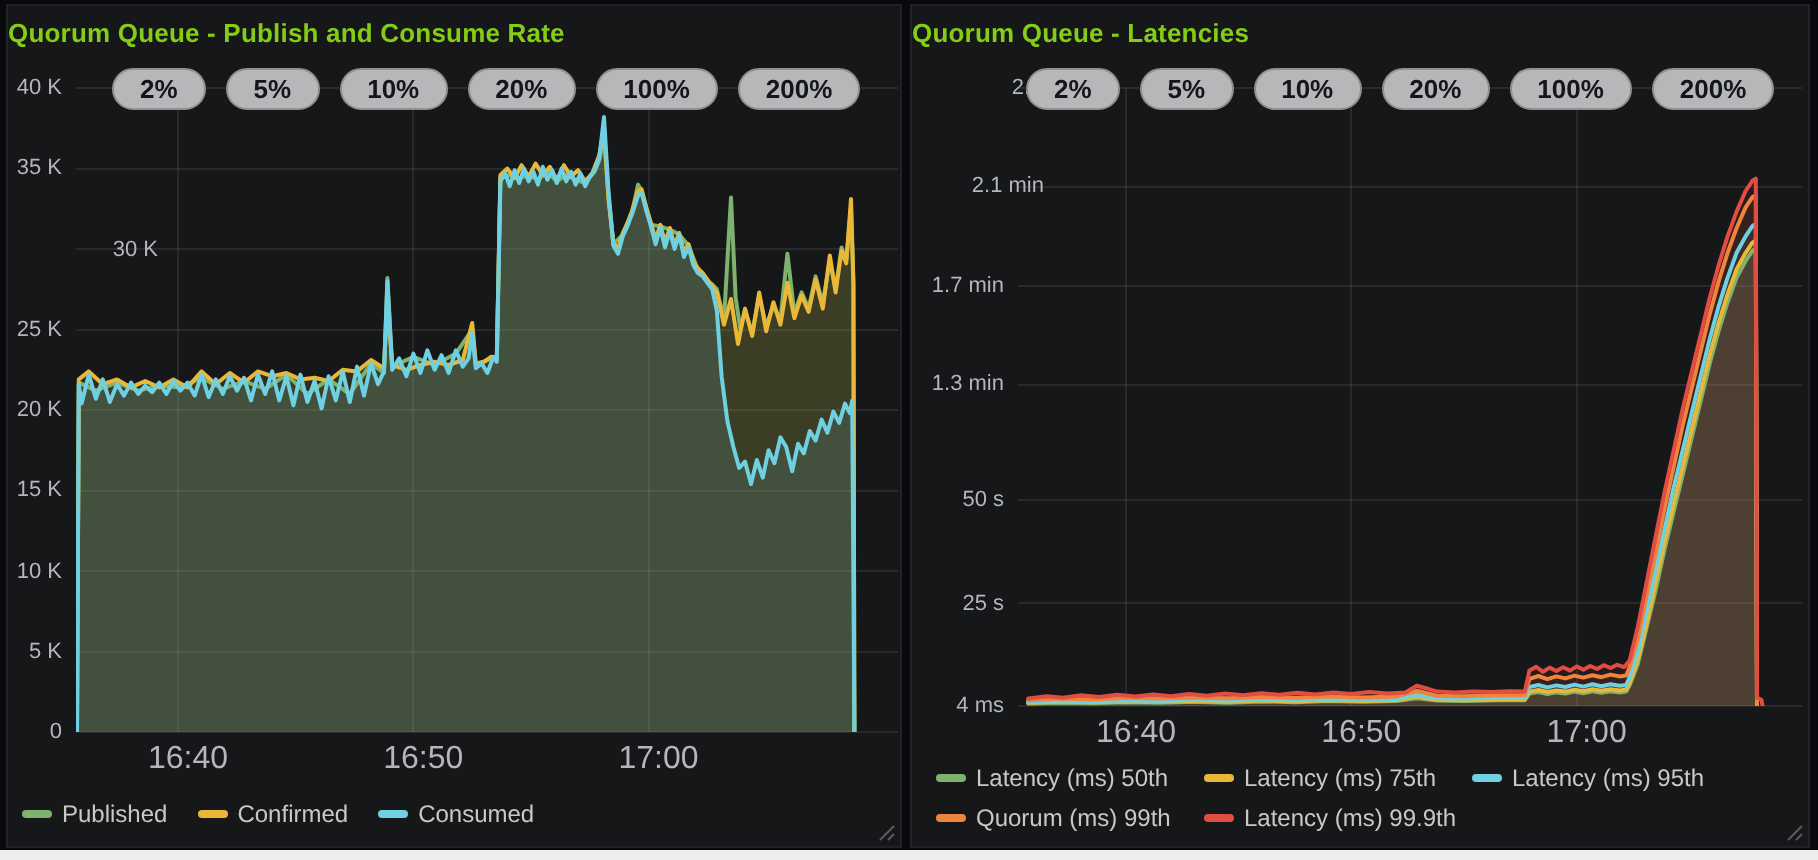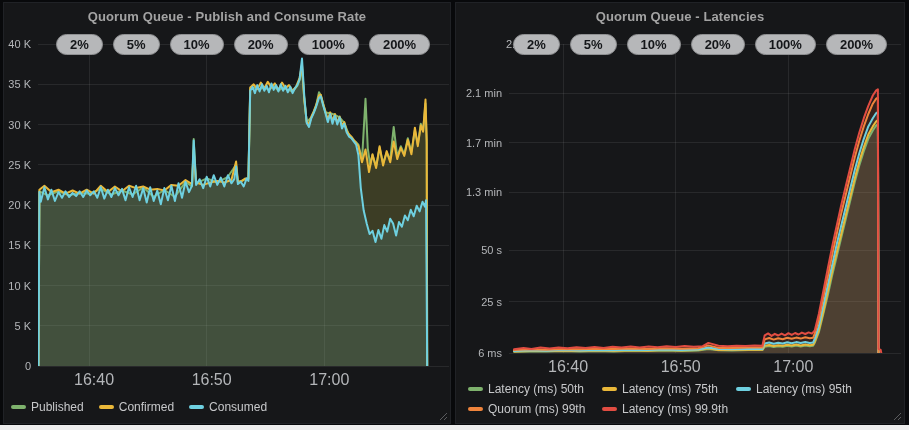--- a/index.html
+++ b/index.html
@@ -8,22 +8,22 @@
     background:#08090b;
     font-family:"Liberation Sans", sans-serif;
   }
   .panel{
     position:absolute;top:2px;height:422px;
     background:#161719;border:1px solid #202226;box-sizing:border-box;
   }
   #panel-0{left:3px;width:448px;}
   #panel-1{left:455px;width:450px;}
   .panel-title{
-    position:absolute;top:6px;left:0;right:0;text-align:center;
-    color:#a3a3a3;font-size:13px;font-weight:700;letter-spacing:.1px;
+    position:absolute;top:6px;left:0;right:0;text-align:left;
+    color:#84cc16;font-size:13px;font-weight:700;letter-spacing:.1px;
     cursor:pointer;z-index:4;
   }
   .chart{position:absolute;left:0;top:0;right:0;bottom:0;}
   .chart svg{position:absolute;left:0;top:0;}
   .badges{position:absolute;top:31px;display:flex;gap:10px;z-index:3;}
   #panel-0 .badges{left:52px;}
   #panel-1 .badges{left:57px;}
   .badge{
     height:21px;line-height:19px;padding:0 13px;border-radius:11px;box-sizing:border-box;
     background:#b6b7b9;border:1px solid #8f9092;color:#141619;
@@ -75,21 +75,21 @@
         <path d="M34.5 363L35.4 188.3L43.9 192.3L54.5 188.3L65.1 192.3L75.6 189.9L86.2 190.7L96.8 185.9L107.4 191.5L118 187.5L128.6 191.5L139.2 184.3L149.7 194L160.3 186.7L170.9 194L181.5 178.7L188 183.5L189.7 136L192.1 180.3L202.7 175.4L213.3 179.5L223.9 173.8L232.1 161.8L233.9 179.5L241.5 176.2L244.4 175.4L246.2 86.1L250.9 84.5L255.6 86.1L260.3 84.5L265 86.9L269.7 82.9L274.4 87.7L279.1 84.5L283.8 86.9L288.6 88.5L293.3 82.9L295.6 77.2L298 65.1L300.3 95.7L302.7 119.1L307.4 114.3L312.1 103L315 89.3L316.8 92.5L321.5 109.4L326.2 110.2L330.9 111.8L335.6 114.3L340.3 119.9L345 132L349.7 137.6L352.1 139.2L354.4 141.6L358 156.9L361.5 95.7L363.8 145.6L366.2 161.8L368.5 152.1L372.1 163.4L375.6 144.8L379.1 160.1L382.7 149.7L386.2 156.9L389.7 123.9L393.2 153.7L396.8 143.2L400.3 151.3L403.8 135.2L407.4 148.9L410.9 127.1L413.8 141.6L416.8 120.7L419.1 127.9L421.5 100.6L422.7 139.2L423.2 363" fill="none" stroke="#7EB26D" stroke-width="2" stroke-linejoin="round" stroke-linecap="round" clip-path="url(#clip0)"></path>
         <path d="M34.5 363L35.4 186.7L40.4 182.7L47.4 189.1L54.5 186.7L61.5 190.7L68.6 187.5L75.6 190.7L82.7 186.7L89.8 190.7L96.8 182.7L103.9 189.1L110.9 183.5L118 188.3L125 182.7L132.1 185.1L139.2 183.5L146.2 186.7L153.3 185.9L160.3 187.5L167.4 181.9L174.5 182.7L181.5 177L188 181.1L189.7 147.3L192.1 179.5L199.2 181.9L206.2 179.5L213.3 177.9L220.3 179.5L227.4 177L232.1 158.5L233.9 178.7L238 177.9L241.5 175.4L244.4 176.2L246.2 84.5L249.7 81.3L253.3 86.1L256.8 79.6L260.3 85.3L263.8 78.8L267.4 84.5L270.9 80.4L274.4 86.9L278 79.6L281.5 85.3L285 82.1L288.6 87.7L292.1 83.7L295.6 74.8L298 61.9L300.3 97.4L302.7 118.3L305 121.5L307.4 113.5L309.7 108.6L312.1 102.2L315 92.5L316.8 91.7L319.1 100.6L321.5 108.6L323.8 116.7L326.2 109.4L328.5 118.3L330.9 111L333.3 119.9L335.6 113.5L338 123.1L340.3 119.1L342.7 127.9L345 131.2L347.4 133.6L349.7 136.8L352.1 140L354.4 143.2L358 159.3L361.5 146.5L365 169L368.5 151.3L372.1 165L375.6 143.2L379.1 162.6L382.7 148.1L386.2 159.3L389.7 138.4L393.2 156.1L396.8 144.8L400.3 152.9L403.8 136.8L407.4 151.3L410.9 124.7L413.8 143.2L416.8 122.3L419.1 128.7L421.5 96.5L422.7 137.6L423.2 363" fill="none" stroke="#EAB839" stroke-width="2" stroke-linejoin="round" stroke-linecap="round" clip-path="url(#clip0)"></path>
         <path d="M34.5 363L35.4 189.1L36.8 198.8L40.4 184.3L43.9 196.4L47.4 186.7L50.9 198L54.5 189.1L58 194.8L61.5 188.3L65.1 194L68.6 189.9L72.1 193.1L75.6 188.3L79.2 194L82.7 187.5L86.2 192.3L89.8 188.3L93.3 194.8L96.8 184.3L100.3 195.6L103.9 186.7L107.4 194L110.9 185.1L114.5 192.3L118 185.9L121.5 197.2L125 184.3L128.6 194L132.1 182.7L135.6 197.2L139.2 185.1L142.7 199.6L146.2 184.3L149.7 198L153.3 187.5L156.8 201.2L160.3 185.1L163.9 197.2L167.4 182.7L170.9 198L174.5 180.3L178 194.8L181.5 178.7L185 189.1L188 182.7L189.7 137.6L192.1 181.9L195.6 176.2L199.2 185.1L202.7 173.8L206.2 183.5L209.7 172.2L213.3 181.9L216.8 174.6L220.3 183.5L223.9 172.2L227.4 180.3L230.3 176.2L232.1 163.4L233.9 181.1L236.8 178.7L239.7 183.5L242.7 175.4L244.4 177.9L246.2 87.7L248.6 83.7L250.9 90.1L253.3 82.1L255.6 88.5L258 81.3L260.3 87.7L262.7 82.9L265 89.3L267.4 80.4L269.7 86.9L272.1 82.1L274.4 88.5L276.8 81.3L279.1 87.7L281.5 82.9L283.8 89.3L286.2 83.7L288.6 90.1L290.9 85.3L293.3 82.1L295.6 76.4L298 55.5L300.3 93.3L302.7 119.9L305 123.9L307.4 115.1L309.7 110.2L312.1 103.8L315 94.9L316.8 93.3L319.1 102.2L321.5 110.2L323.8 119.1L326.2 111L328.5 120.7L330.9 112.6L333.3 121.5L335.6 114.3L338 125.5L340.3 120.7L342.7 129.6L345 133.6L347.4 135.2L349.7 138.4L352.1 141.6L354.4 152.1L356.8 185.1L359.7 207.6L362.7 220.5L365.6 231L368.5 227.8L371.5 239L374.4 227L377.4 235.8L380.3 222.1L383.2 228.6L386.2 215.7L389.1 220.5L392.1 232.6L395 218.9L397.9 223.7L400.9 212.5L403.8 217.3L406.8 206.8L409.7 213.3L412.7 202.8L415.6 208.4L418.5 198.8L420.9 203.6L422.1 197.2L423.2 363" fill="none" stroke="#6ED0E0" stroke-width="2" stroke-linejoin="round" stroke-linecap="round" clip-path="url(#clip0)"></path>
       </svg>
       <div class="ylabel" style="width: 27px; top: 356px;">0</div>
       <div class="ylabel" style="width: 27px; top: 315.75px;">5 K</div>
       <div class="ylabel" style="width: 27px; top: 275.5px;">10 K</div>
       <div class="ylabel" style="width: 27px; top: 235.25px;">15 K</div>
       <div class="ylabel" style="width: 27px; top: 195px;">20 K</div>
       <div class="ylabel" style="width: 27px; top: 154.75px;">25 K</div>
-      <div class="ylabel" style="width: 27px; top: 114.5px;">30 K</div>
+      <div class="ylabel" style="width: 27px; top: 114.5px; padding-left: 48px;">30 K</div>
       <div class="ylabel" style="width: 27px; top: 74.25px;">35 K</div>
       <div class="ylabel" style="width: 27px; top: 34px;">40 K</div>
       <div class="xlabel" style="left: 60.0515px; top: 368px;">16:40</div>
       <div class="xlabel" style="left: 177.682px; top: 368px;">16:50</div>
       <div class="xlabel" style="left: 295.312px; top: 368px;">17:00</div>
     </div>
   <div class="panel-title">Quorum Queue - Publish and Consume Rate</div>
   <div class="badges">
       <span class="badge">2%</span>
       <span class="badge">5%</span>
@@ -141,26 +141,26 @@
         <path d="M58.1 350L58.1 348.4L73.3 347.9L90.2 348.1L107.1 347.7L124 347.9L140.9 347.5L157.8 347.9L174.7 347.3L191.6 347.7L208.4 347.1L225.3 347.5L242.2 347.1L252.4 345.3L262.5 346.9L276 347.1L292.9 346.7L306.4 346.7L308.7 342.8L313.2 342L317.7 343L322.2 342.2L326.7 342.8L331.2 341.8L335.7 342.6L340.2 341.6L344.7 342.4L349.3 341.6L353.8 342.2L357.1 341.8L358.8 338.5L362.8 327.3L367.3 308.8L371.8 288.2L376.3 267.6L380.8 249.1L385.3 230.5L389.8 212L394.3 193.4L398.8 174.9L403.3 158.4L407.8 144L412.3 131.6L416.8 123.4L420.2 118.3L421.9 117.2L422.5 350L422.5 350Z" fill="#EAB839" fill-opacity="0.08" stroke="none" clip-path="url(#clip1)"></path>
         <path d="M58.1 350L58.1 347.9L73.3 347.3L90.2 347.7L107.1 347.1L124 347.5L140.9 346.9L157.8 347.3L174.7 346.7L191.6 347.1L208.4 346.5L225.3 346.9L242.2 346.5L252.4 344.4L262.5 346.1L276 346.3L292.9 345.9L306.4 345.9L308.7 340.5L313.2 339.5L317.7 340.7L322.2 339.7L326.7 340.5L331.2 339.3L335.7 340.3L340.2 339.1L344.7 340.1L349.3 339.1L353.8 339.9L357.1 339.5L358.8 335.6L362.8 323.2L367.3 302.6L371.8 282L376.3 261.4L380.8 240.8L385.3 222.3L389.8 203.7L394.3 185.2L398.8 166.7L403.3 150.2L407.8 135.8L412.3 123.4L416.8 115.2L420.2 110L421.9 109L422.5 350L422.5 350Z" fill="#6ED0E0" fill-opacity="0.08" stroke="none" clip-path="url(#clip1)"></path>
         <path d="M58.1 350L58.1 347.1L73.3 346.3L90.2 346.7L107.1 345.9L124 346.3L140.9 345.7L157.8 346.1L174.7 345.5L191.6 345.9L208.4 345.3L225.3 345.7L242.2 345.3L252.4 342.4L262.5 344.9L276 345.1L292.9 344.6L306.4 344.6L308.7 336.4L313.2 335L317.7 336.6L322.2 335.2L326.7 336.2L331.2 334.8L335.7 335.8L340.2 334.6L344.7 335.6L349.3 334.3L353.8 335.2L357.1 334.8L358.8 330.4L362.8 317L367.3 294.4L371.8 273.8L376.3 251.1L380.8 230.5L385.3 209.9L389.8 191.4L394.3 172.8L398.8 154.3L403.3 137.8L407.8 123.4L412.3 111L416.8 100.7L420.2 95.6L421.9 94.6L422.5 350L422.5 350Z" fill="#EF843C" fill-opacity="0.08" stroke="none" clip-path="url(#clip1)"></path>
         <path d="M58.1 350L58.1 346.3L67.6 345.1L75.5 345.9L84.5 344.6L93.6 345.5L102.6 344.4L111.6 345.3L120.6 344.2L129.6 345.1L138.6 344L147.6 344.9L156.6 343.8L165.6 344.6L174.7 343.6L183.7 344.4L192.7 343.4L201.7 344.2L210.7 343.2L219.7 344L228.7 343L237.7 343.8L246.7 343.2L252.4 339.9L256.9 341.1L262.5 342.8L271.5 343.2L280.5 342.8L289.6 343L298.6 342.6L306.4 342.8L308.7 332.3L312.1 330.4L315.5 332.9L318.8 330.8L322.2 332.5L325.6 330.6L329 332.3L332.4 330.2L335.7 331.9L339.1 330L342.5 331.5L345.9 329.6L349.3 331L352.6 329.4L356 330.6L358.8 327.3L362.8 310.9L367.3 288.2L371.8 265.5L376.3 242.9L380.8 222.3L385.3 201.7L389.8 183.1L394.3 164.6L398.8 146.1L403.3 129.6L407.8 115.2L412.3 102.8L416.8 92.5L420.2 87.4L421.9 86.3L422.5 345.9L424.7 346.9L425.3 350L425.3 350Z" fill="#E24D42" fill-opacity="0.08" stroke="none" clip-path="url(#clip1)"></path>
         <path d="M58.1 348.8L73.3 348.4L90.2 348.6L107.1 348.1L124 348.4L140.9 347.9L157.8 348.4L174.7 347.7L191.6 348.1L208.4 347.5L225.3 347.9L242.2 347.5L252.4 346.1L262.5 347.3L276 347.5L292.9 347.1L306.4 347.1L308.7 343.8L313.2 343L317.7 344L322.2 343.2L326.7 343.8L331.2 342.8L335.7 343.6L340.2 342.6L344.7 343.4L349.3 342.6L353.8 343.2L357.1 342.8L358.8 339.7L362.8 329.4L367.3 310.9L371.8 292.3L376.3 271.7L380.8 253.2L385.3 234.6L389.8 216.1L394.3 197.6L398.8 179L403.3 162.5L407.8 148.1L412.3 135.8L416.8 127.5L420.2 122.4L421.9 121.3L422.5 350" fill="none" stroke="#7EB26D" stroke-width="2" stroke-linejoin="round" stroke-linecap="round" clip-path="url(#clip1)"></path>
         <path d="M58.1 348.4L73.3 347.9L90.2 348.1L107.1 347.7L124 347.9L140.9 347.5L157.8 347.9L174.7 347.3L191.6 347.7L208.4 347.1L225.3 347.5L242.2 347.1L252.4 345.3L262.5 346.9L276 347.1L292.9 346.7L306.4 346.7L308.7 342.8L313.2 342L317.7 343L322.2 342.2L326.7 342.8L331.2 341.8L335.7 342.6L340.2 341.6L344.7 342.4L349.3 341.6L353.8 342.2L357.1 341.8L358.8 338.5L362.8 327.3L367.3 308.8L371.8 288.2L376.3 267.6L380.8 249.1L385.3 230.5L389.8 212L394.3 193.4L398.8 174.9L403.3 158.4L407.8 144L412.3 131.6L416.8 123.4L420.2 118.3L421.9 117.2L422.5 350" fill="none" stroke="#EAB839" stroke-width="2" stroke-linejoin="round" stroke-linecap="round" clip-path="url(#clip1)"></path>
         <path d="M58.1 347.9L73.3 347.3L90.2 347.7L107.1 347.1L124 347.5L140.9 346.9L157.8 347.3L174.7 346.7L191.6 347.1L208.4 346.5L225.3 346.9L242.2 346.5L252.4 344.4L262.5 346.1L276 346.3L292.9 345.9L306.4 345.9L308.7 340.5L313.2 339.5L317.7 340.7L322.2 339.7L326.7 340.5L331.2 339.3L335.7 340.3L340.2 339.1L344.7 340.1L349.3 339.1L353.8 339.9L357.1 339.5L358.8 335.6L362.8 323.2L367.3 302.6L371.8 282L376.3 261.4L380.8 240.8L385.3 222.3L389.8 203.7L394.3 185.2L398.8 166.7L403.3 150.2L407.8 135.8L412.3 123.4L416.8 115.2L420.2 110L421.9 109L422.5 350" fill="none" stroke="#6ED0E0" stroke-width="2" stroke-linejoin="round" stroke-linecap="round" clip-path="url(#clip1)"></path>
         <path d="M58.1 347.1L73.3 346.3L90.2 346.7L107.1 345.9L124 346.3L140.9 345.7L157.8 346.1L174.7 345.5L191.6 345.9L208.4 345.3L225.3 345.7L242.2 345.3L252.4 342.4L262.5 344.9L276 345.1L292.9 344.6L306.4 344.6L308.7 336.4L313.2 335L317.7 336.6L322.2 335.2L326.7 336.2L331.2 334.8L335.7 335.8L340.2 334.6L344.7 335.6L349.3 334.3L353.8 335.2L357.1 334.8L358.8 330.4L362.8 317L367.3 294.4L371.8 273.8L376.3 251.1L380.8 230.5L385.3 209.9L389.8 191.4L394.3 172.8L398.8 154.3L403.3 137.8L407.8 123.4L412.3 111L416.8 100.7L420.2 95.6L421.9 94.6L422.5 350" fill="none" stroke="#EF843C" stroke-width="2" stroke-linejoin="round" stroke-linecap="round" clip-path="url(#clip1)"></path>
         <path d="M58.1 346.3L67.6 345.1L75.5 345.9L84.5 344.6L93.6 345.5L102.6 344.4L111.6 345.3L120.6 344.2L129.6 345.1L138.6 344L147.6 344.9L156.6 343.8L165.6 344.6L174.7 343.6L183.7 344.4L192.7 343.4L201.7 344.2L210.7 343.2L219.7 344L228.7 343L237.7 343.8L246.7 343.2L252.4 339.9L256.9 341.1L262.5 342.8L271.5 343.2L280.5 342.8L289.6 343L298.6 342.6L306.4 342.8L308.7 332.3L312.1 330.4L315.5 332.9L318.8 330.8L322.2 332.5L325.6 330.6L329 332.3L332.4 330.2L335.7 331.9L339.1 330L342.5 331.5L345.9 329.6L349.3 331L352.6 329.4L356 330.6L358.8 327.3L362.8 310.9L367.3 288.2L371.8 265.5L376.3 242.9L380.8 222.3L385.3 201.7L389.8 183.1L394.3 164.6L398.8 146.1L403.3 129.6L407.8 115.2L412.3 102.8L416.8 92.5L420.2 87.4L421.9 86.3L422.5 345.9L424.7 346.9L425.3 350" fill="none" stroke="#E24D42" stroke-width="2" stroke-linejoin="round" stroke-linecap="round" clip-path="url(#clip1)"></path>
       </svg>
-      <div class="ylabel" style="width: 46px; top: 343px;">6 ms</div>
+      <div class="ylabel" style="width: 46px; top: 343px;">4 ms</div>
       <div class="ylabel" style="width: 46px; top: 291.5px;">25 s</div>
       <div class="ylabel" style="width: 46px; top: 240px;">50 s</div>
       <div class="ylabel" style="width: 46px; top: 182.32px;">1.3 min</div>
       <div class="ylabel" style="width: 46px; top: 132.88px;">1.7 min</div>
-      <div class="ylabel" style="width: 46px; top: 83.44px;">2.1 min</div>
+      <div class="ylabel" style="width: 46px; top: 83.44px; padding-left: 20px;">2.1 min</div>
       <div class="ylabel" style="width: 46px; top: 34px; margin-left: 40px;">2.5 min</div>
       <div class="xlabel" style="left: 82.069px; top: 355px;">16:40</div>
       <div class="xlabel" style="left: 194.713px; top: 355px;">16:50</div>
       <div class="xlabel" style="left: 307.356px; top: 355px;">17:00</div>
     </div>
   <div class="panel-title">Quorum Queue - Latencies</div>
   <div class="badges">
       <span class="badge">2%</span>
       <span class="badge">5%</span>
       <span class="badge">10%</span>

